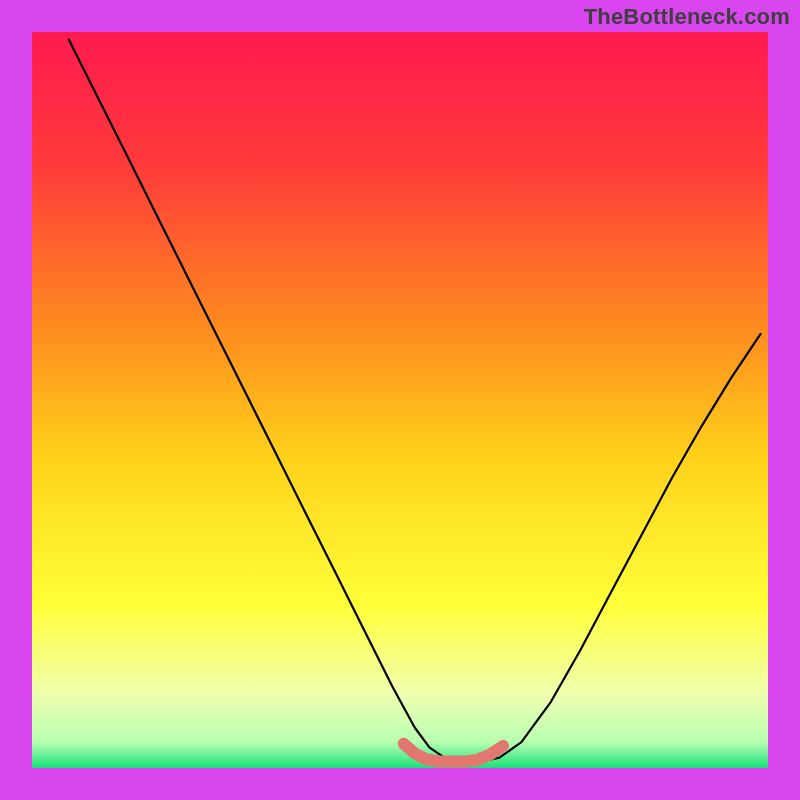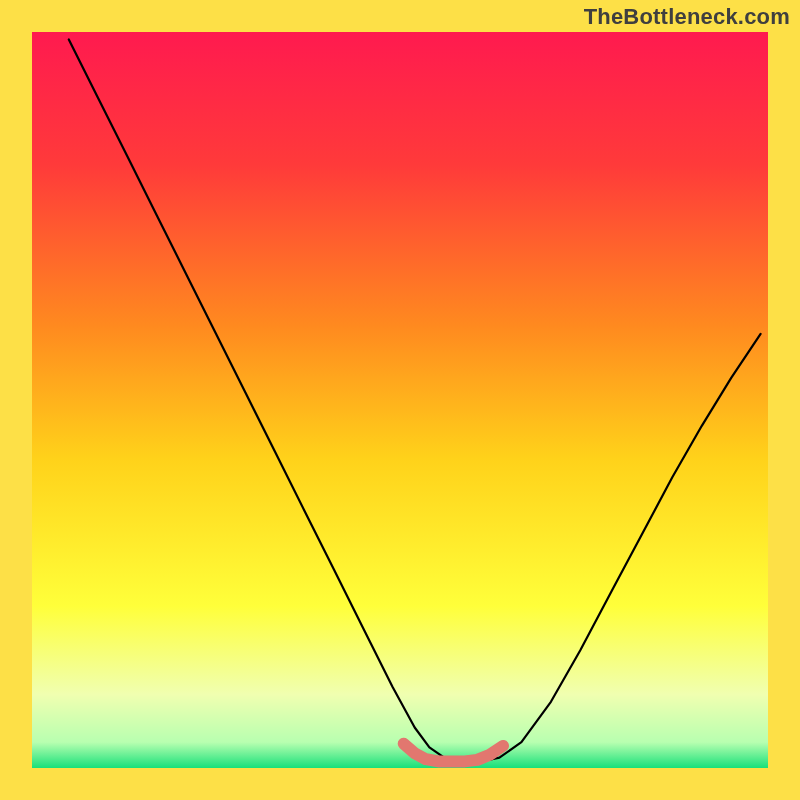--- a/index.html
+++ b/index.html
@@ -8,21 +8,21 @@
     width: 800px;
     height: 800px;
     background: #000;
     font-family: Arial, Helvetica, sans-serif;
     overflow: hidden;
   }
   .frame {
     position: relative;
     width: 800px;
     height: 800px;
-    background: #fde047;
+    background: #d946ef;
   }
   .watermark {
     position: absolute;
     top: 4px;
     right: 10px;
     font-size: 22px;
     font-weight: 600;
     color: #3f3f3f;
     letter-spacing: 0.2px;
     z-index: 50;

